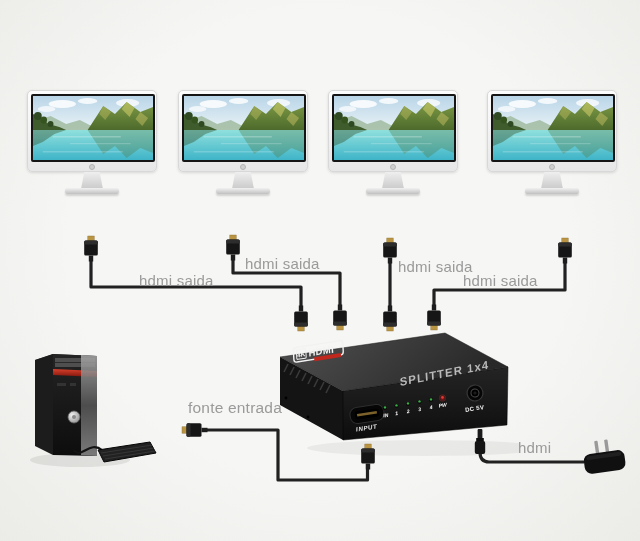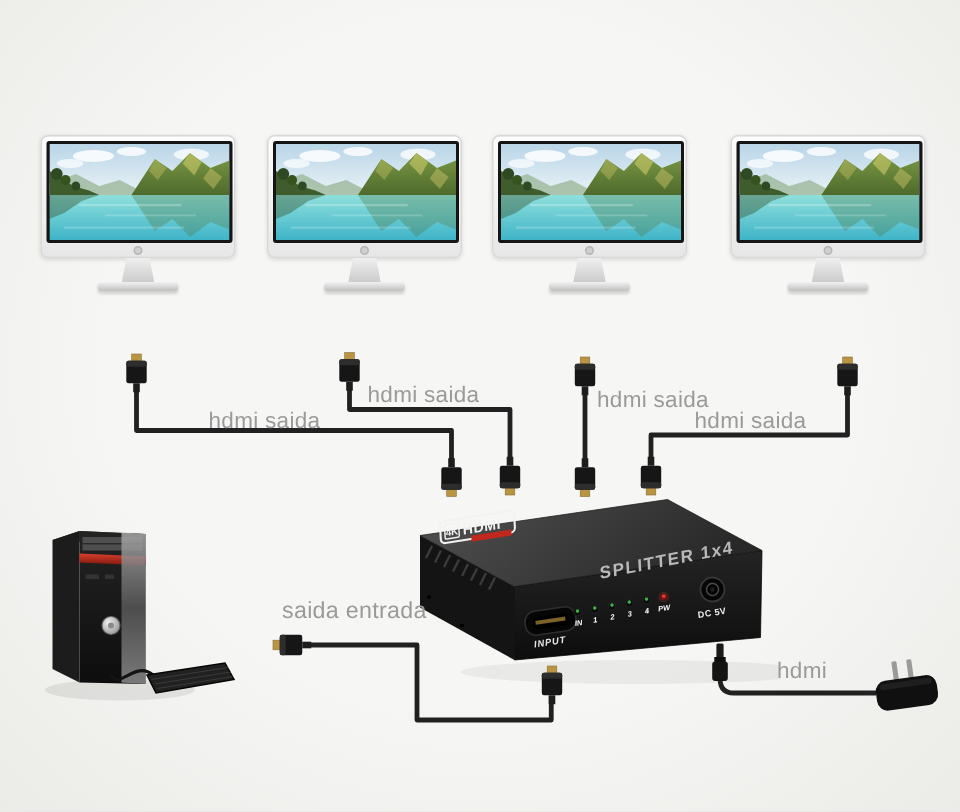--- a/index.html
+++ b/index.html
@@ -264,16 +264,16 @@
       <rect x="607" y="440" width="3.4" height="14" rx="1" fill="#9a9a9a"></rect>
       <rect x="584" y="452" width="41" height="20" rx="7" fill="#101010"></rect>
       <rect x="587" y="454" width="35" height="4" rx="2" fill="#2a2a2a" opacity=".6"></rect>
     </g>
   </svg>
 
   <div class="label" style="left:139px;top:272px">hdmi saida</div>
   <div class="label" style="left:245px;top:255px">hdmi saida</div>
   <div class="label" style="left:398px;top:258px">hdmi saida</div>
   <div class="label" style="left:463px;top:272px">hdmi saida</div>
-  <div class="label big" style="left:188px;top:399px">saida entrada</div>
+  <div class="label big" style="left:188px;top:399px">fonte entrada</div>
   <div class="label" style="left:518px;top:439px">hdmi</div>
 
 </div>
 
 </body></html>

